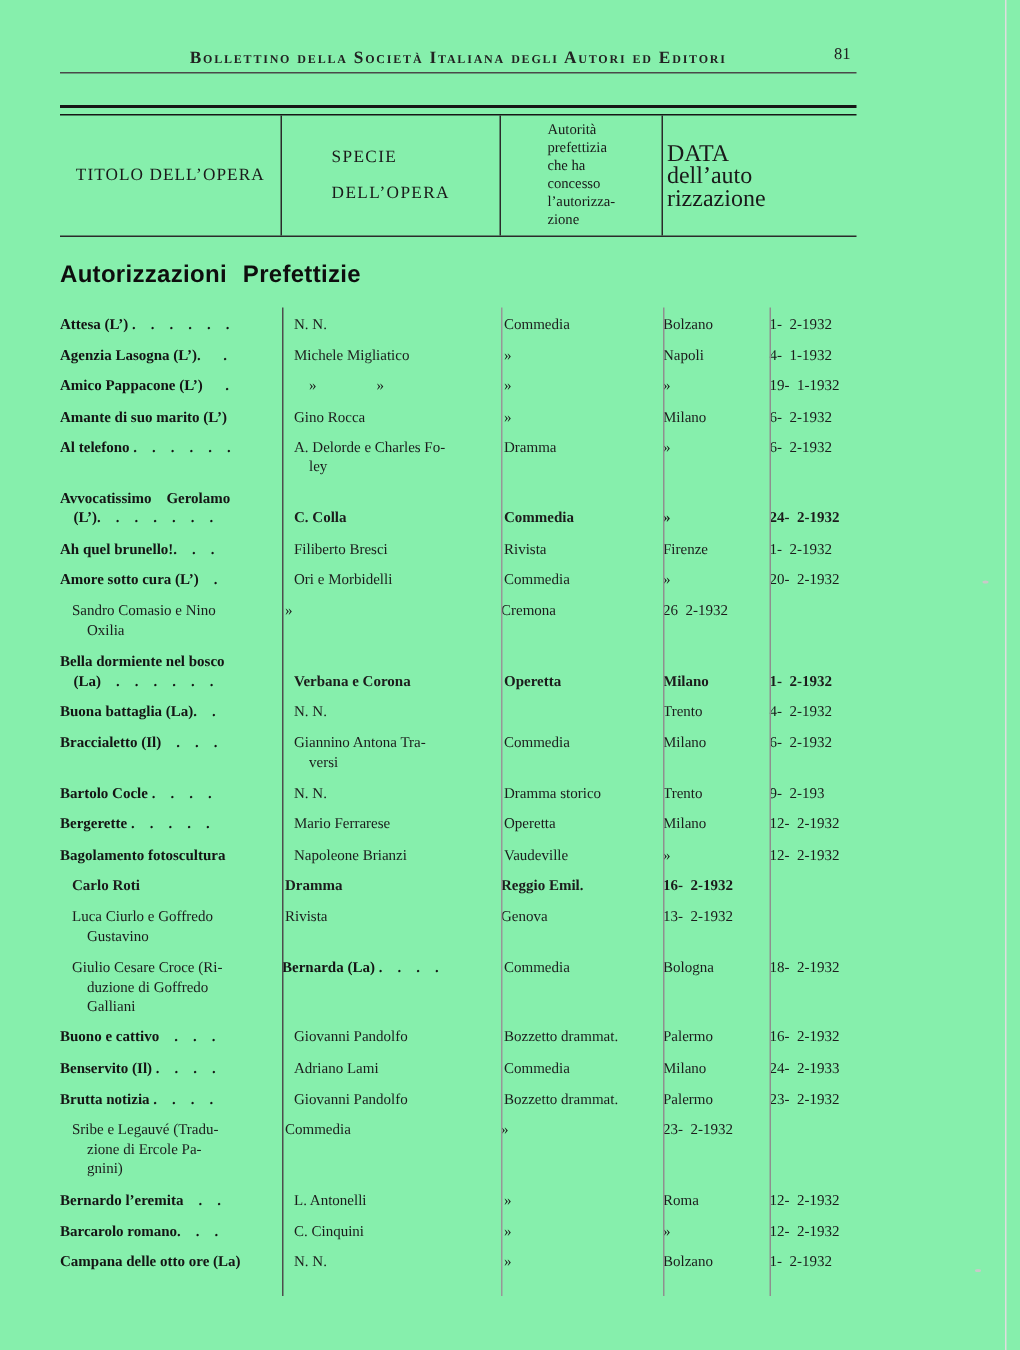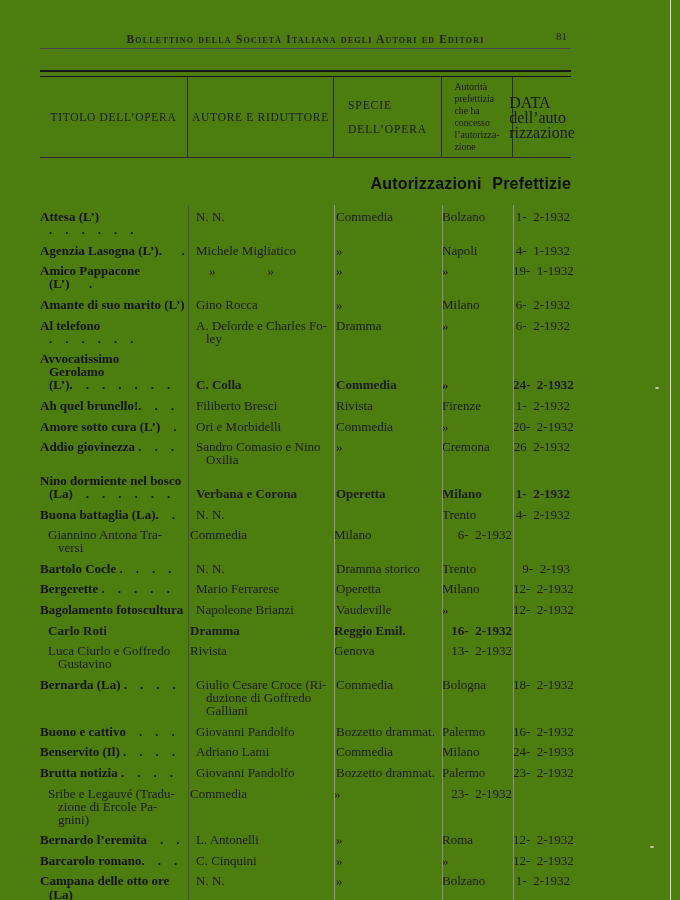--- a/index.html
+++ b/index.html
@@ -1,18 +1,18 @@
 <!DOCTYPE html>
 <html><head>
 <meta charset="utf-8">
 <style>
   html,body { margin:0; padding:0; background:#ffffff; }
   .page {
     position:relative; width:680px; height:900px;
-    background:#4d7c0f; overflow:hidden;
+    background:#86efac; overflow:hidden;
     font-family:"Liberation Serif","DejaVu Serif",serif;
     color:#1c1c1c;
   }
   .content { position:absolute; left:40px; top:0; width:531px; }
 
   
   .running-head {
     position:absolute; top:29px; left:0; width:100%;
     text-align:center;
   }
@@ -46,46 +46,46 @@
     min-height:76px; box-sizing:border-box; padding:4px 2px;
     color:#1a1a1a;
   }
   .th:not(:last-child) { border-right:1.3px solid #2a2a2a; }
   .th-titolo, .th-autore { font-size:11.5px; letter-spacing:0.7px; }
   .th-specie  { font-size:11.5px; letter-spacing:0.9px; line-height:24px; }
   .th-autorita{ font-size:9.8px;  line-height:12px; }
   .th-data    { font-size:16px; line-height:15px; }
 
   .section-title {
-    margin:0; padding:17px 0 12px; text-align:right;
+    margin:0; padding:17px 0 12px; text-align:left;
     font-family:"Liberation Sans","DejaVu Sans",sans-serif;
     font-weight:700; font-size:16px; letter-spacing:0.2px;
     word-spacing:6px; color:#0e0e0e;
   }
 
   .tbody { position:relative; padding-top:5px; padding-bottom:8px; }
   .vline { position:absolute; top:0; bottom:0; width:1px; }
   .v1 { left:148px; background:#4d4d4d; }
   .v2 { left:294px; background:#979797; }
   .v3 { left:402px; background:#8f8f8f; }
   .v4 { left:473px; background:#8f8f8f; }
 
   .row {
     display:grid; grid-template-columns:148px 146px 108px 71px 58px;
-    margin-bottom:7.5px; font-size:13px; line-height:13.1px;
+    margin-bottom:7.5px; font-size:10px; line-height:13.1px;
   }
   .cell { white-space:pre-line; }
   .c-titolo {
     font-weight:700; padding-left:9px; text-indent:-9px;
     padding-right:3px; color:#141414;
   }
   .c-autore { padding-left:18px; text-indent:-10px; padding-right:5px; }
   .c-specie { text-align:left; padding:0 2px; }
   .c-autorita { text-align:left; }
-  .c-data { text-align:right; padding-right:1px; white-space:pre; }
+  .c-data { padding-right:1px; white-space:pre; }
   .row.valign-end .cell:not(.c-titolo) { align-self:end;font-weight:bold; }
 
   
   .scan-edge {
     position:absolute; right:9px; top:0; bottom:0; width:1.5px;
     background:#dedede;
   }
   .speck { position:absolute; background:#c9c9c9; border-radius:50%; }
   .speck-1 { left:655px; top:387px; width:4px; height:2px; }
   .speck-2 { left:650px; top:846px; width:4px; height:2px; }
@@ -100,21 +100,20 @@
       <span class="rh-text">Bollettino della Società Italiana degli Autori ed Editori</span>
       <span class="page-num">81</span>
     </div>
     <div class="head-rule"></div>
 
     <div class="table">
       <div class="double-rule"></div>
 
       <div class="thead">
         <div class="th th-titolo">TITOLO DELL’OPERA</div>
-        <div class="th th-autore">AUTORE E RIDUTTORE</div>
         <div class="th th-specie">SPECIE
 DELL’OPERA</div>
         <div class="th th-autorita">Autorità
 prefettizia
 che ha
 concesso
 l’autorizza-
 zione</div>
         <div class="th th-data">DATA
 dell’auto
@@ -180,43 +179,43 @@
     <div class="cell c-data">1- 2-1932</div>
   </div>
           <div class="row">
     <div class="cell c-titolo">Amore sotto cura (L’)  .</div>
     <div class="cell c-autore">Ori e Morbidelli</div>
     <div class="cell c-specie">Commedia</div>
     <div class="cell c-autorita">»</div>
     <div class="cell c-data">20- 2-1932</div>
   </div>
           <div class="row">
-    <div class="cell c-titolo">Addio giovinezza .  .  .</div>
     <div class="cell c-autore">Sandro Comasio e Nino
 Oxilia</div>
     <div class="cell c-specie">»</div>
     <div class="cell c-autorita">Cremona</div>
     <div class="cell c-data">26 2-1932</div>
   </div>
           <div class="row valign-end">
-    <div class="cell c-titolo">Nino dormiente nel bosco
+    <div class="cell c-titolo">Bella dormiente nel bosco
 (La) .  .  .  .  .  .</div>
     <div class="cell c-autore">Verbana e Corona</div>
     <div class="cell c-specie">Operetta</div>
     <div class="cell c-autorita">Milano</div>
     <div class="cell c-data">1- 2-1932</div>
   </div>
           <div class="row">
     <div class="cell c-titolo">Buona battaglia (La).  .</div>
     <div class="cell c-autore">N. N.</div>
     <div class="cell c-specie"></div>
     <div class="cell c-autorita">Trento</div>
     <div class="cell c-data">4- 2-1932</div>
   </div>
           <div class="row">
+    <div class="cell c-titolo">Braccialetto (Il)  .  .  .</div>
     <div class="cell c-autore">Giannino Antona Tra-
 versi</div>
     <div class="cell c-specie">Commedia</div>
     <div class="cell c-autorita">Milano</div>
     <div class="cell c-data">6- 2-1932</div>
   </div>
           <div class="row">
     <div class="cell c-titolo">Bartolo Cocle .  .  .  .</div>
     <div class="cell c-autore">N. N.</div>
     <div class="cell c-specie">Dramma storico</div>
@@ -244,24 +243,24 @@
     <div class="cell c-data">16- 2-1932</div>
   </div>
           <div class="row">
     <div class="cell c-autore">Luca Ciurlo e Goffredo
 Gustavino</div>
     <div class="cell c-specie">Rivista</div>
     <div class="cell c-autorita">Genova</div>
     <div class="cell c-data">13- 2-1932</div>
   </div>
           <div class="row">
-    <div class="cell c-titolo">Bernarda (La) .  .  .  .</div>
     <div class="cell c-autore">Giulio Cesare Croce (Ri-
 duzione di Goffredo
 Galliani</div>
+    <div class="cell c-titolo">Bernarda (La) .  .  .  .</div>
     <div class="cell c-specie">Commedia</div>
     <div class="cell c-autorita">Bologna</div>
     <div class="cell c-data">18- 2-1932</div>
   </div>
           <div class="row">
     <div class="cell c-titolo">Buono e cattivo  .  .  .</div>
     <div class="cell c-autore">Giovanni Pandolfo</div>
     <div class="cell c-specie">Bozzetto drammat.</div>
     <div class="cell c-autorita">Palermo</div>
     <div class="cell c-data">16- 2-1932</div>

